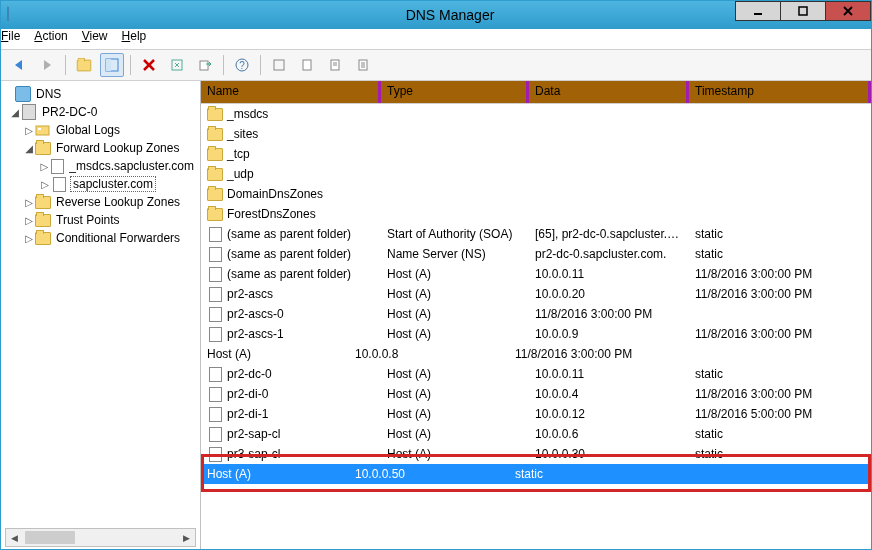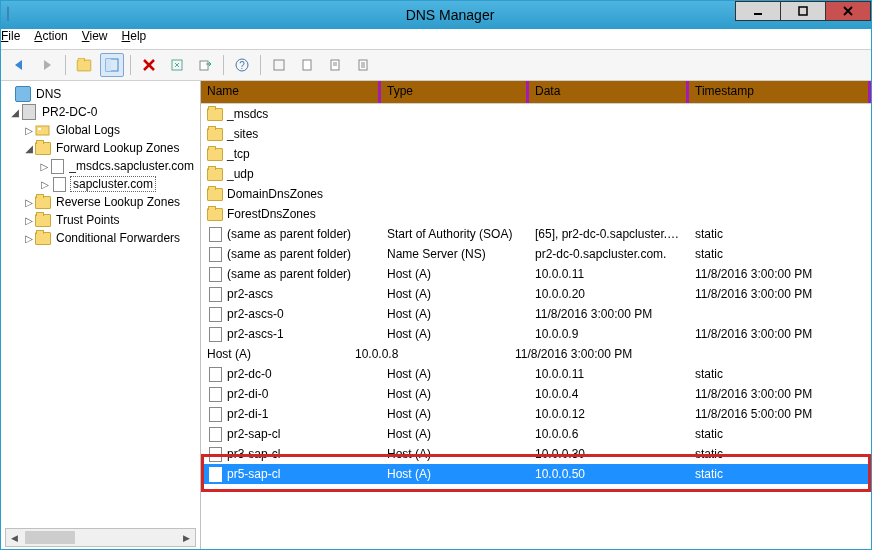--- a/index.html
+++ b/index.html
@@ -429,26 +429,20 @@
               <span class="ricon">
                 <span class="page-ico"></span>
               </span>
               <span>pr3-sap-cl</span>
             </div>
             <div class="cell c-type">Host (A)</div>
             <div class="cell c-data">10.0.0.30</div>
             <div class="cell c-ts">static</div>
           </div>
           <div class="row sel">
-            <div class="cell c-name">
-              <span class="ricon">
-                <span class="page-ico"></span>
-              </span>
-              <span>pr5-sap-cl</span>
-            </div>
             <div class="cell c-type">Host (A)</div>
             <div class="cell c-data">10.0.0.50</div>
             <div class="cell c-ts">static</div>
           </div>
 
         <div class="highlight-box" id="hlbox" style="left: 0px; top: 350px; width: 664px; height: 32px;"></div>
       </div>
     </div>
 
   </div>

